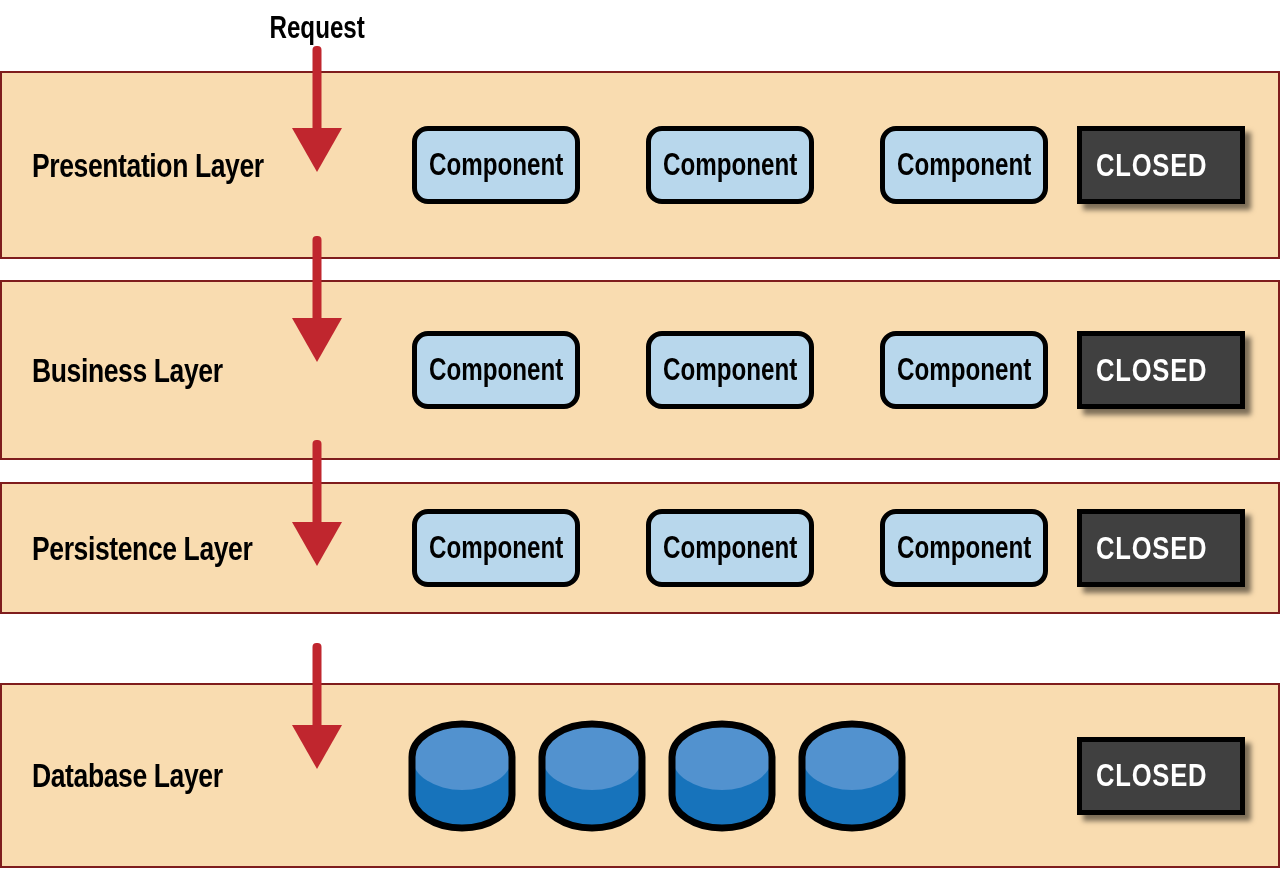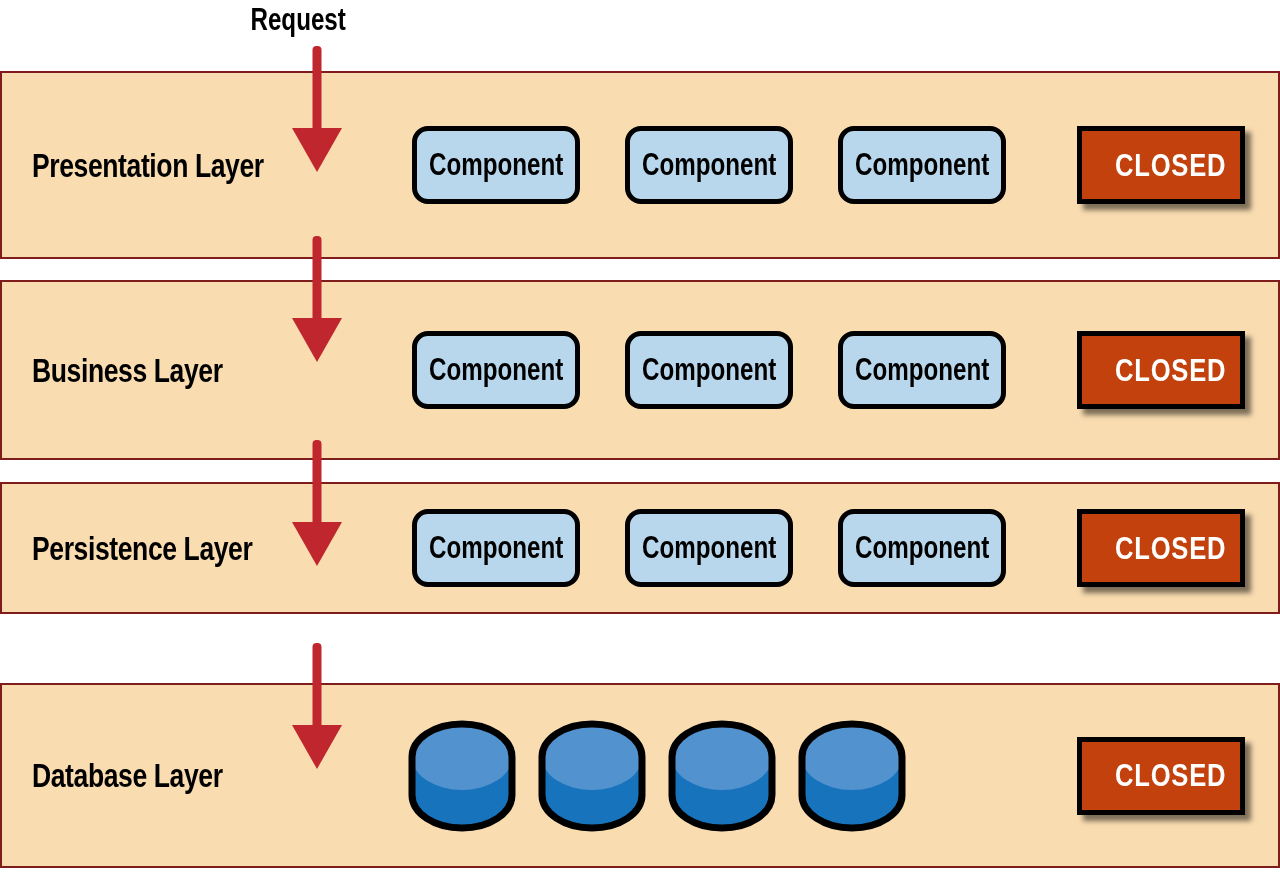--- a/index.html
+++ b/index.html
@@ -50,21 +50,21 @@
   }
 
   
   .components {
     position: absolute;
     left: 410px;
     top: 0;
     height: 100%;
     display: flex;
     align-items: center;
-    gap: 45px;
+    gap: 66px;
   }
   .component {
     width: 168px;
     height: 78px;
     box-sizing: border-box;
     background: #b8d7ec;
     border: 5px solid #000;
     border-radius: 16px;
     display: flex;
     align-items: center;
@@ -81,26 +81,26 @@
 
   
   .closed {
     position: absolute;
     left: 1075px;
     top: 50%;
     transform: translateY(-50%);
     width: 168px;
     height: 78px;
     box-sizing: border-box;
-    background: #c2410c;
+    background: #404040;
     border: 5px solid #000;
     box-shadow: 6px 6px 5px rgba(0,0,0,0.5);
     display: flex;
     align-items: center;
-    justify-content: flex-end;
+    justify-content: flex-start;
   }
   .closed span {
     display: inline-block;
     color: #ffffff;
     font-size: 32px;
     font-weight: 700;
     letter-spacing: 1px;
     transform: scaleX(0.8);
     white-space: nowrap;
   }
@@ -113,23 +113,23 @@
     height: 100%;
     display: flex;
     align-items: center;
     gap: 20px;
   }
 
   
   .request {
     position: absolute;
     left: 237px;
-    top: 2px;
+    top: 10px;
     width: 160px;
-    text-align: left;
+    text-align: center;
   }
   .request span {
     display: inline-block;
     font-size: 31px;
     font-weight: 700;
     color: #000;
     transform: scaleX(0.78);
     white-space: nowrap;
   }
   .arrow {

